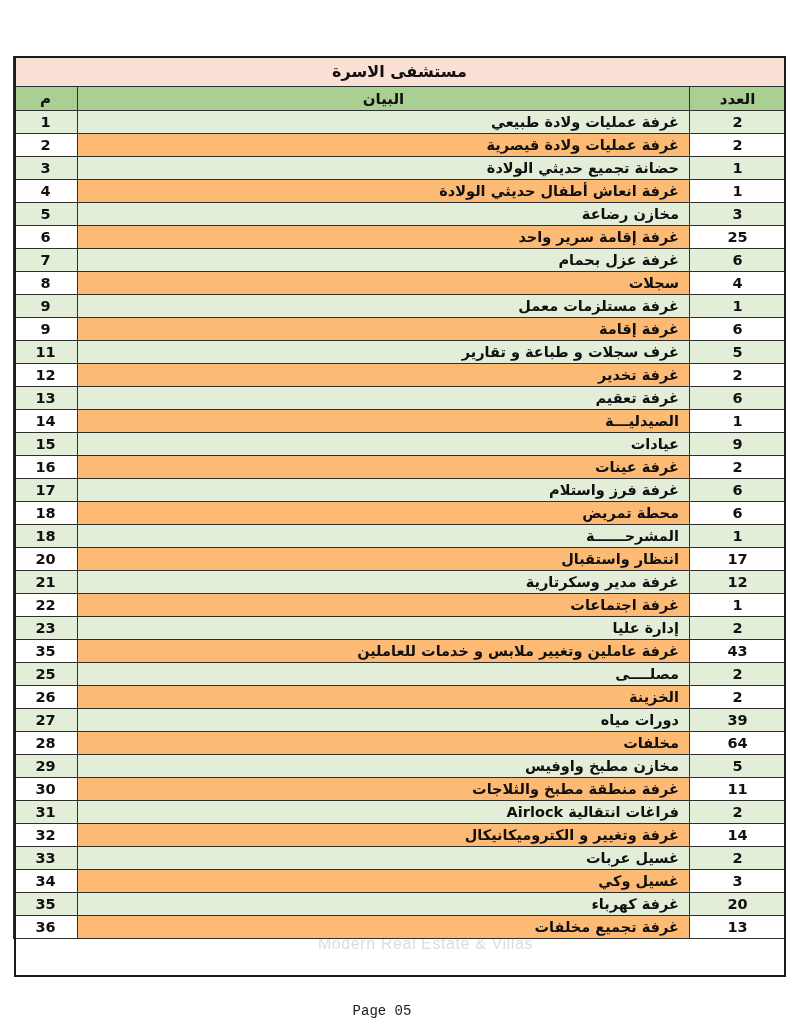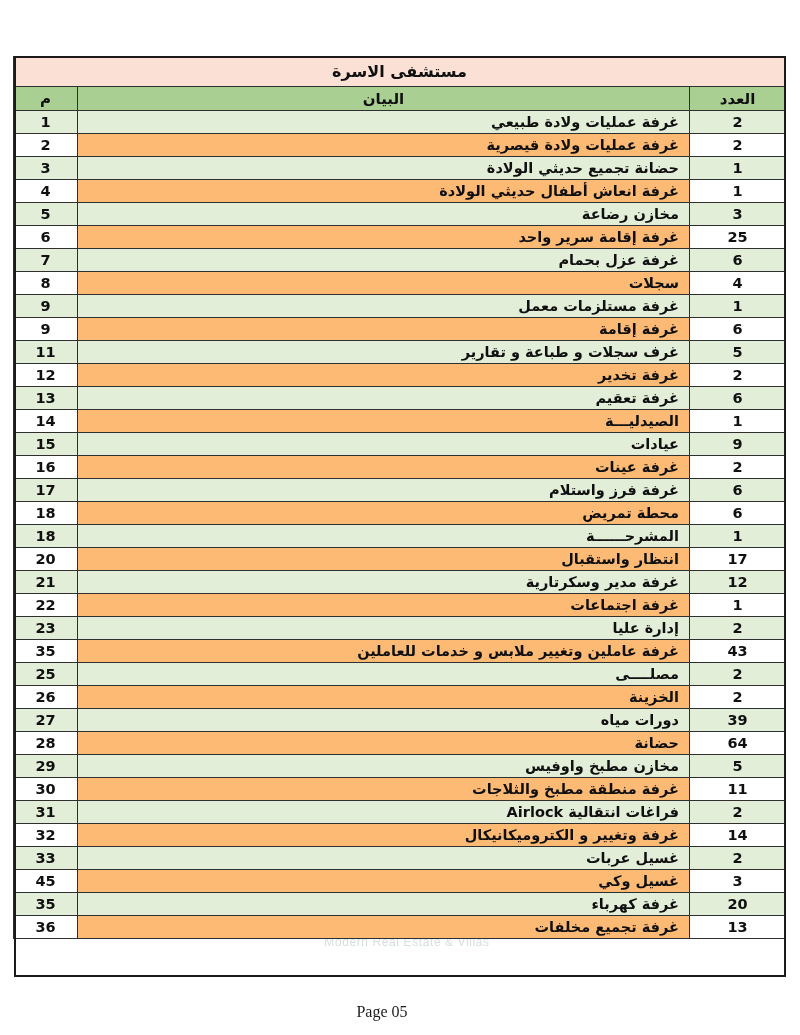--- a/index.html
+++ b/index.html
@@ -49,23 +49,23 @@
     font-family: "Liberation Sans", sans-serif;
     font-size: 17px;
     letter-spacing: 5px;
     color: #95a3a3;
     direction: ltr;
     opacity: .66;
   }
   #watermark .wm-t3 {
     position: absolute;
     left: 0; top: 147px; width: 100%;
-    text-align: center;
+    text-align: right;
     font-family: "Liberation Sans", sans-serif;
-    font-size: 12px;
+    font-size: 16px;
     letter-spacing: .6px;
     color: #93b0a8;
     direction: ltr;
     opacity: .72;
   }
 
   
   #table-wrap {
     position: absolute;
     left: 14px; top: 56px;
@@ -139,22 +139,22 @@
     pointer-events: none;
   }
 
   
   #footer {
     position: absolute;
     left: 0; top: 1003px;
     width: 764px;
     text-align: center;
     direction: ltr;
-    font-family: Liberation Serif, serif;
-    font-size: 16px;
+    font-family: Liberation Mono, monospace;
+    font-size: 14px;
     color: #1b1b1b;
     z-index: 5;
   }
 </style>
 </head>
 <body>
 
 <div id="page">
 
   <div id="watermark">
@@ -393,21 +393,21 @@
           <tr class="body-row shade">
             <td class="count">39</td>
             <td class="desc">
               <span class="fillbox">دورات مياه</span>
             </td>
             <td class="num">27</td>
           </tr>
           <tr class="body-row plain">
             <td class="count">64</td>
             <td class="desc">
-              <span class="fillbox">حضانة</span>
+              <span class="fillbox">مخلفات</span>
             </td>
             <td class="num">28</td>
           </tr>
           <tr class="body-row shade">
             <td class="count">5</td>
             <td class="desc">
               <span class="fillbox">مخازن مطبخ واوفيس</span>
             </td>
             <td class="num">29</td>
           </tr>
@@ -437,21 +437,21 @@
             <td class="desc">
               <span class="fillbox">غسيل عربات</span>
             </td>
             <td class="num">33</td>
           </tr>
           <tr class="body-row plain">
             <td class="count">3</td>
             <td class="desc">
               <span class="fillbox">غسيل وكي</span>
             </td>
-            <td class="num">45</td>
+            <td class="num">34</td>
           </tr>
           <tr class="body-row shade">
             <td class="count">20</td>
             <td class="desc">
               <span class="fillbox">غرفة كهرباء</span>
             </td>
             <td class="num">35</td>
           </tr>
           <tr class="body-row plain">
             <td class="count">13</td>

